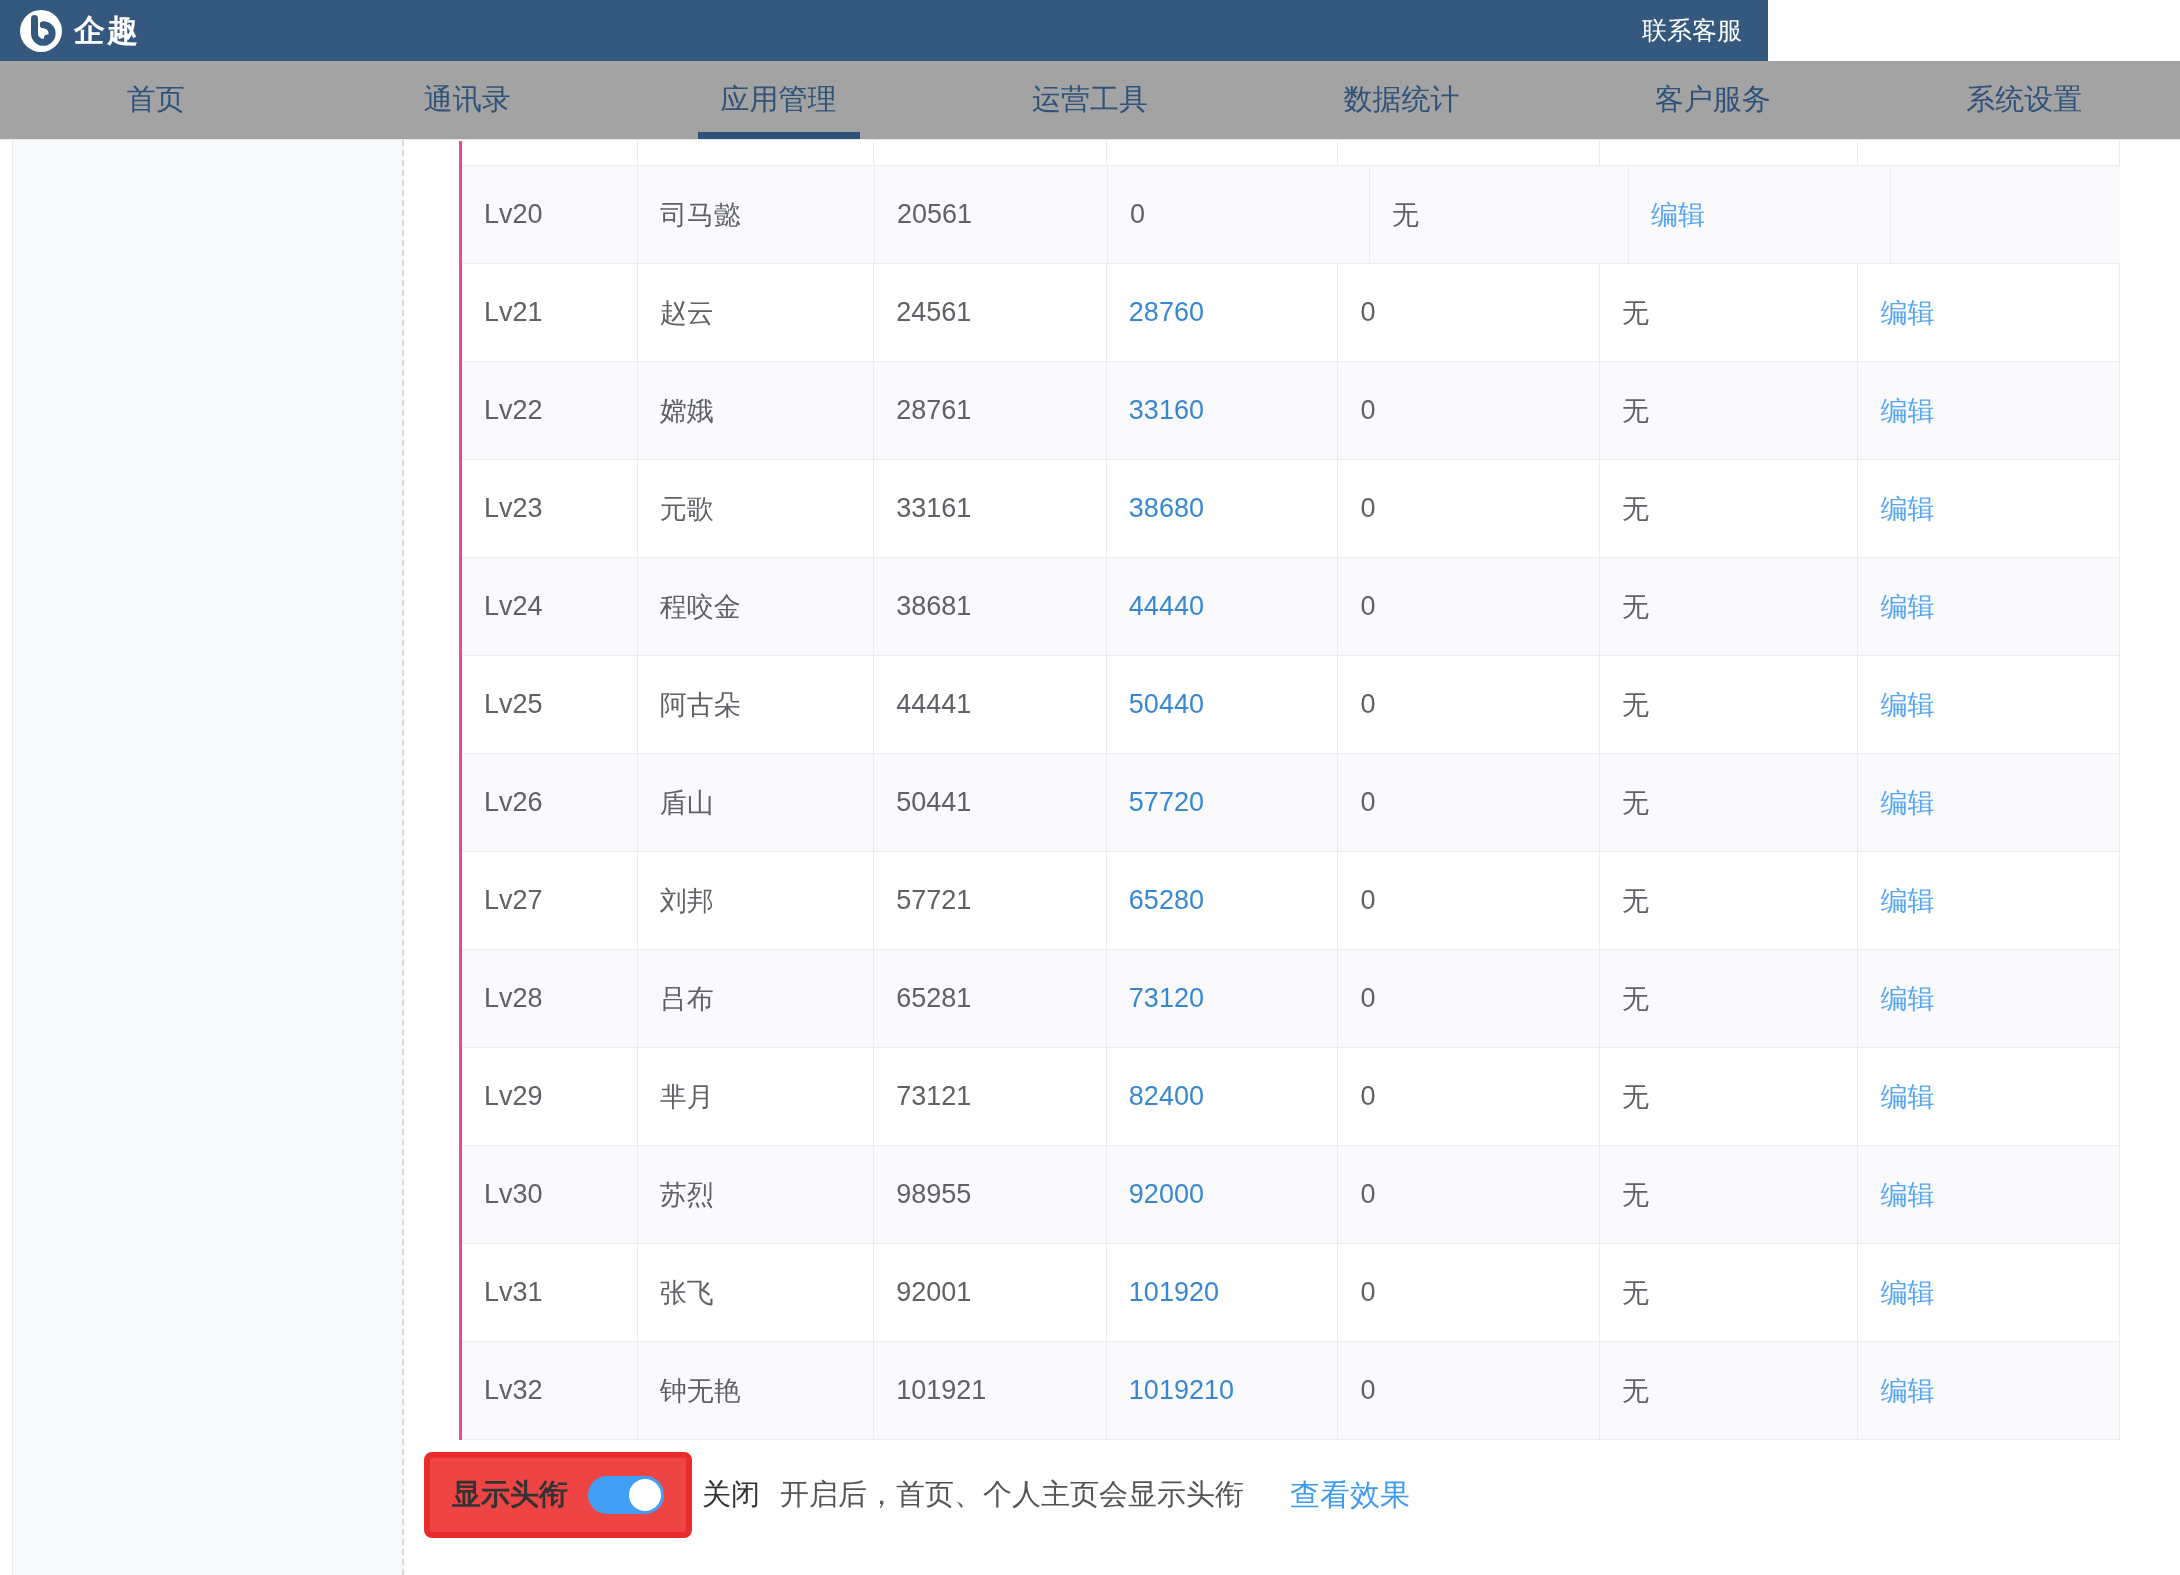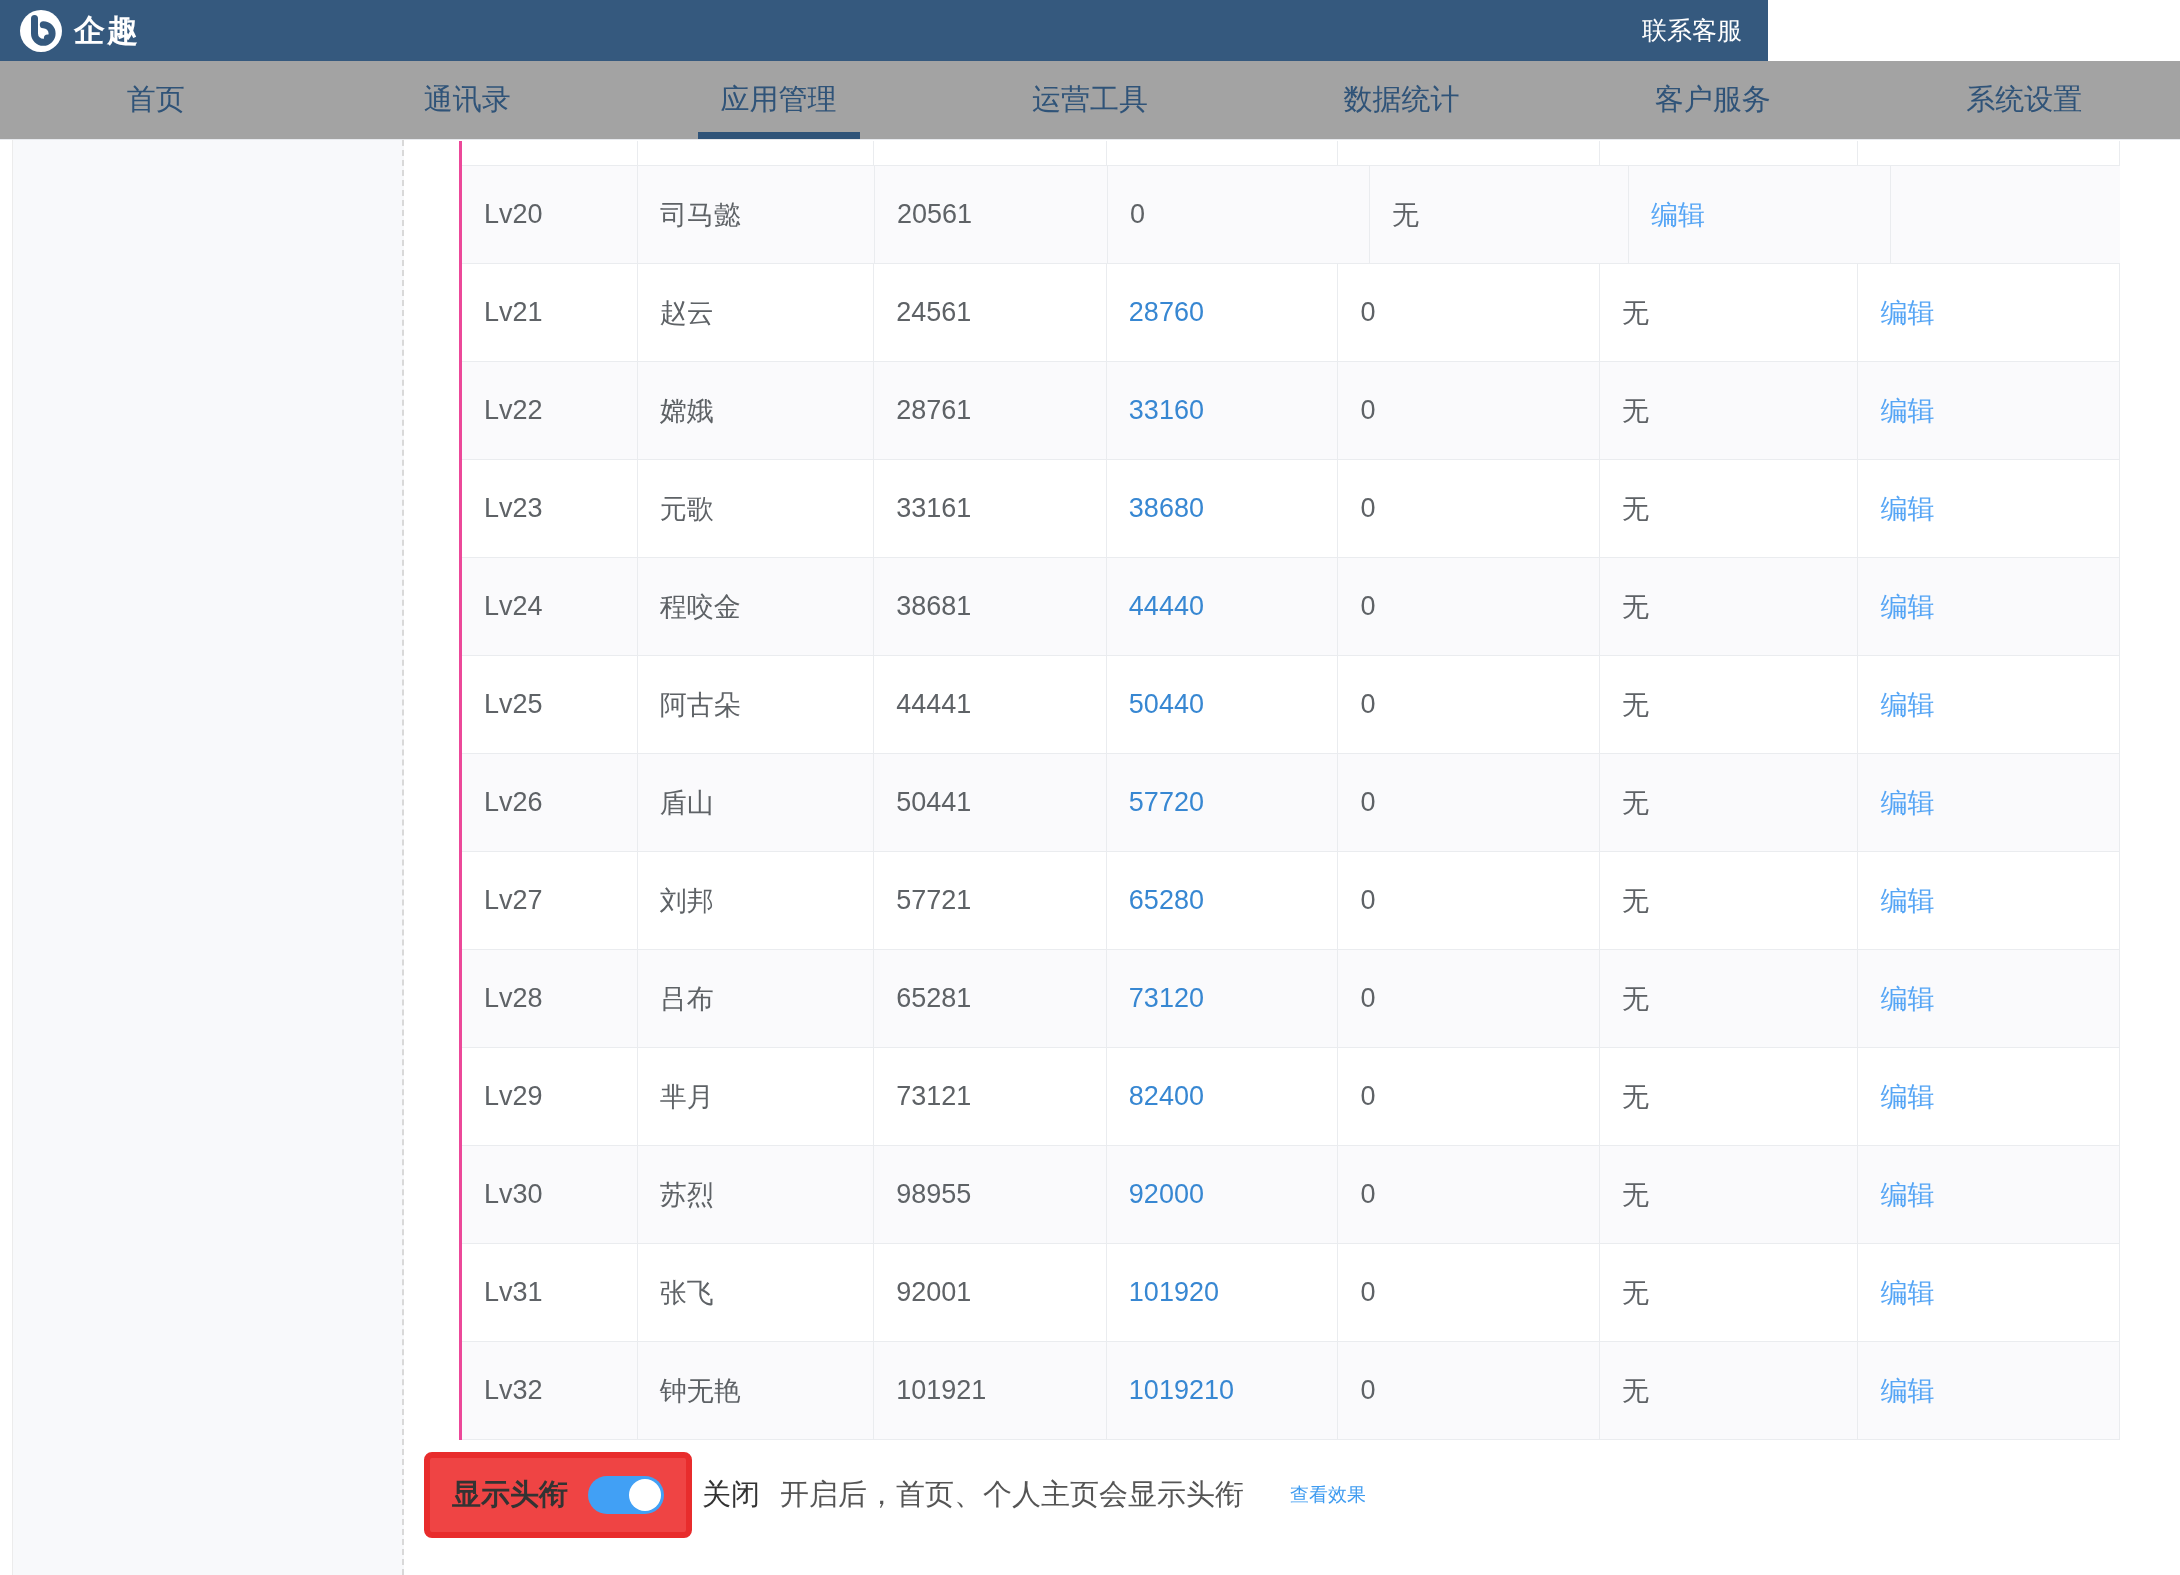--- a/index.html
+++ b/index.html
@@ -79,21 +79,21 @@
   .switch {
     position:relative; width:76px; height:38px; border-radius:19px;
     background:#41A0F5; cursor:pointer; flex:0 0 auto;
   }
   .switch-knob {
     position:absolute; top:3px; right:3px; width:32px; height:32px;
     border-radius:50%; background:#ffffff;
   }
   .off-label { font-size:29px; color:#333333; margin-left:10px; }
   .footer-desc { font-size:29px; color:#555555; margin-left:20px; }
-  .view-link { font-size:19px; color:#3E9BF0; margin-left:46px; cursor:pointer; }
+  .view-link { font-size:30px; color:#3E9BF0; margin-left:46px; cursor:pointer; }
 </style>
 </head>
 <body>
 
 <div class="app-header">
   <div class="brand">
     <svg class="brand-logo" viewBox="0 0 42 42">
       <circle cx="21" cy="21" r="21" fill="#ffffff"></circle>
       <path d="M14.5 8.5 v15 a8.8 8.8 0 1 0 8.8 -8.8" fill="none" stroke="#35597E" stroke-width="7" stroke-linecap="round"></path>
       <circle cx="27.5" cy="28" r="3.6" fill="#35597E"></circle>

